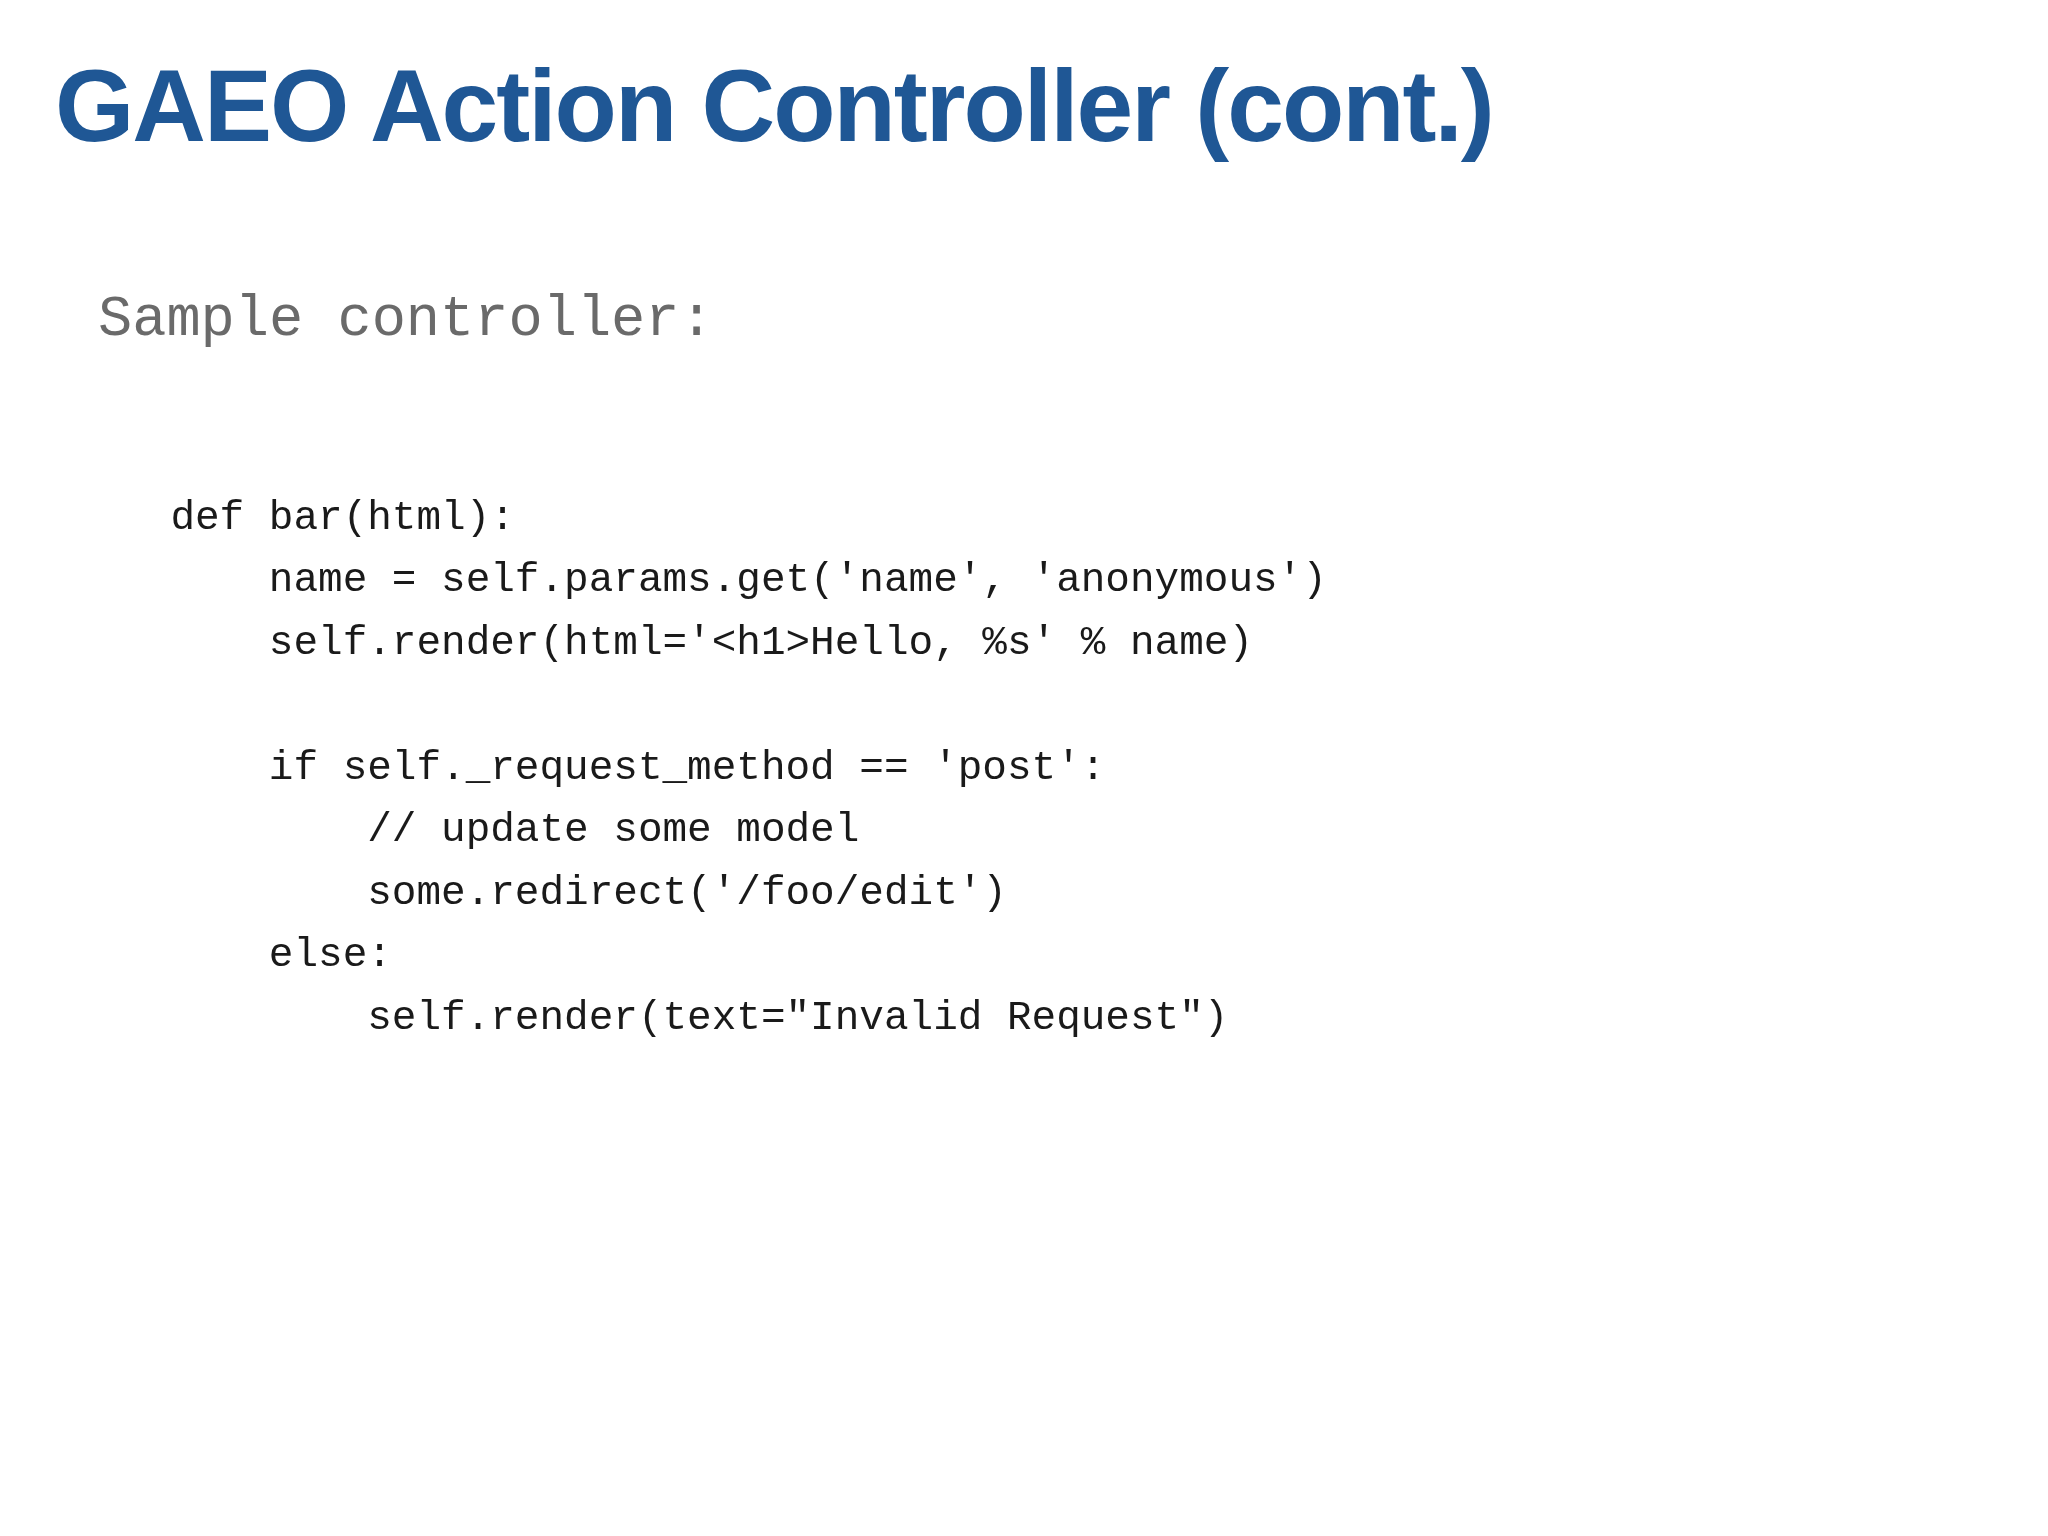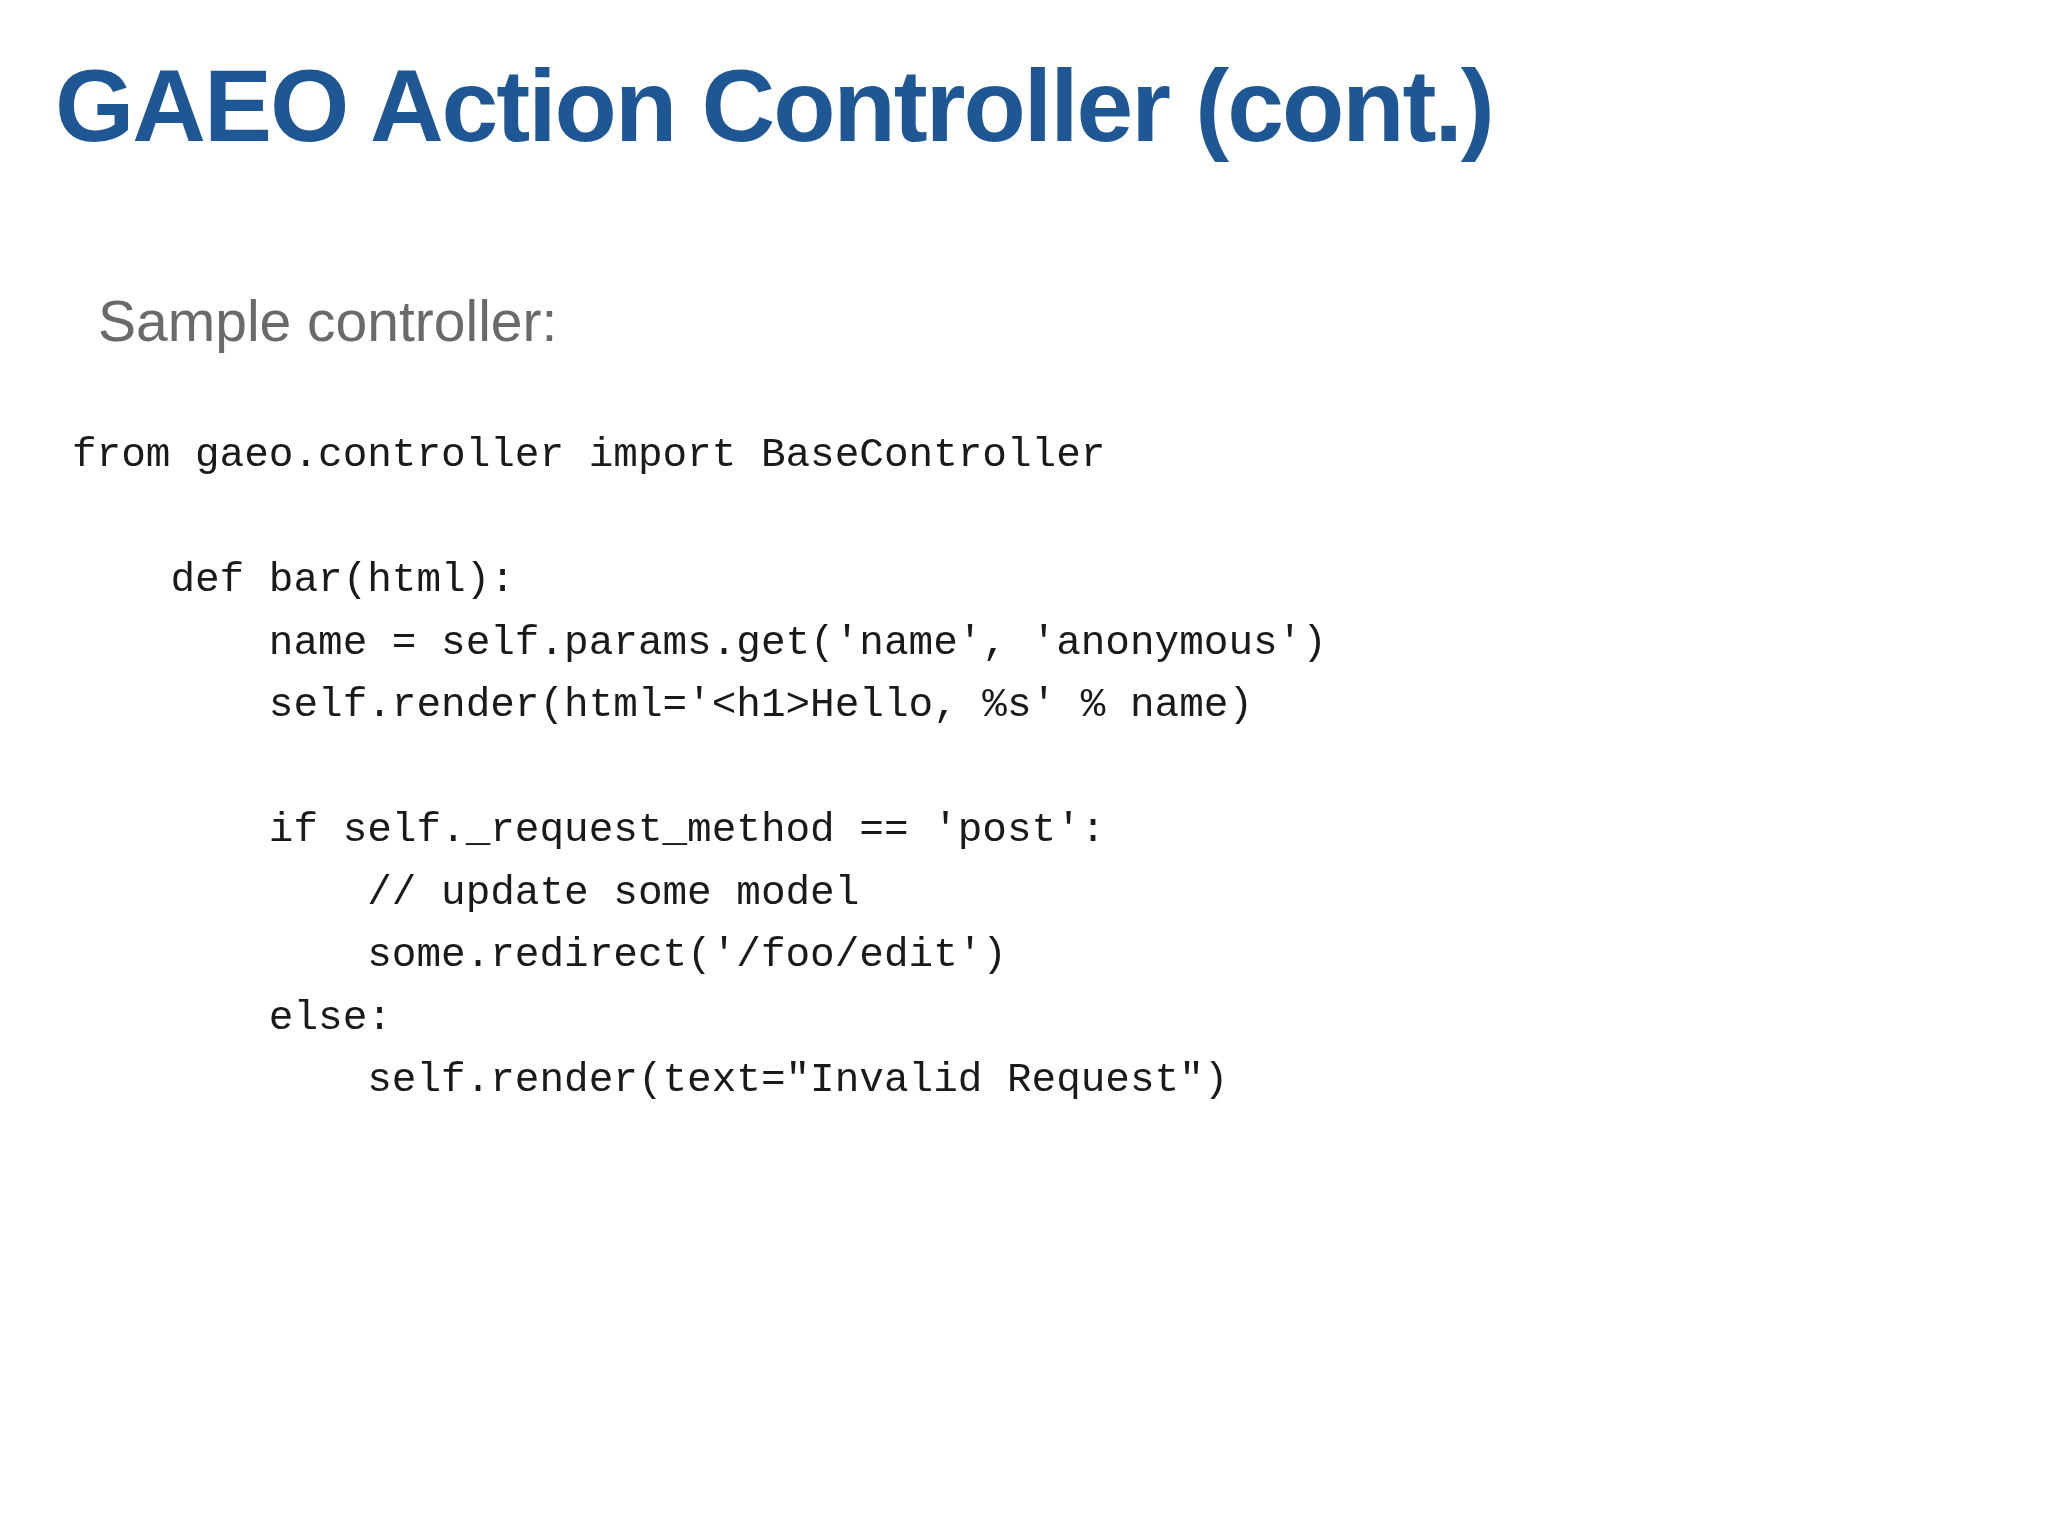--- a/index.html
+++ b/index.html
@@ -22,21 +22,21 @@
     font-size: 102px;
     font-weight: 700;
     letter-spacing: -2px;
     color: #1f5795;
     white-space: nowrap;
   }
   .slide-subtitle {
     position: absolute;
     left: 98px;
     top: 288px;
-    font-family: Liberation Sans, sans-serif;
+    font-family: Liberation Mono, monospace;
     font-size: 57px;
     font-weight: 400;
     color: #6a6a6a;
     white-space: nowrap;
   }
   .code-block {
     position: absolute;
     left: 72px;
     top: 424px;
     font-family: "Liberation Mono", monospace;
@@ -51,21 +51,20 @@
 </style>
 </head>
 <body>
 
 <div class="slide">
   <h1 class="slide-title">GAEO Action Controller (cont.)</h1>
 
   <div class="slide-subtitle">Sample controller:</div>
 
   <div class="code-block">
-    <div class="code-line">from gaeo.controller import BaseController</div>
     <div class="code-line"></div>
     <div class="code-line">    def bar(html):</div>
     <div class="code-line">        name = self.params.get('name', 'anonymous')</div>
     <div class="code-line">        self.render(html='&lt;h1&gt;Hello, %s' % name)</div>
     <div class="code-line"></div>
     <div class="code-line">        if self._request_method == 'post':</div>
     <div class="code-line">            // update some model</div>
     <div class="code-line">            some.redirect('/foo/edit')</div>
     <div class="code-line">        else:</div>
     <div class="code-line">            self.render(text="Invalid Request")</div>

